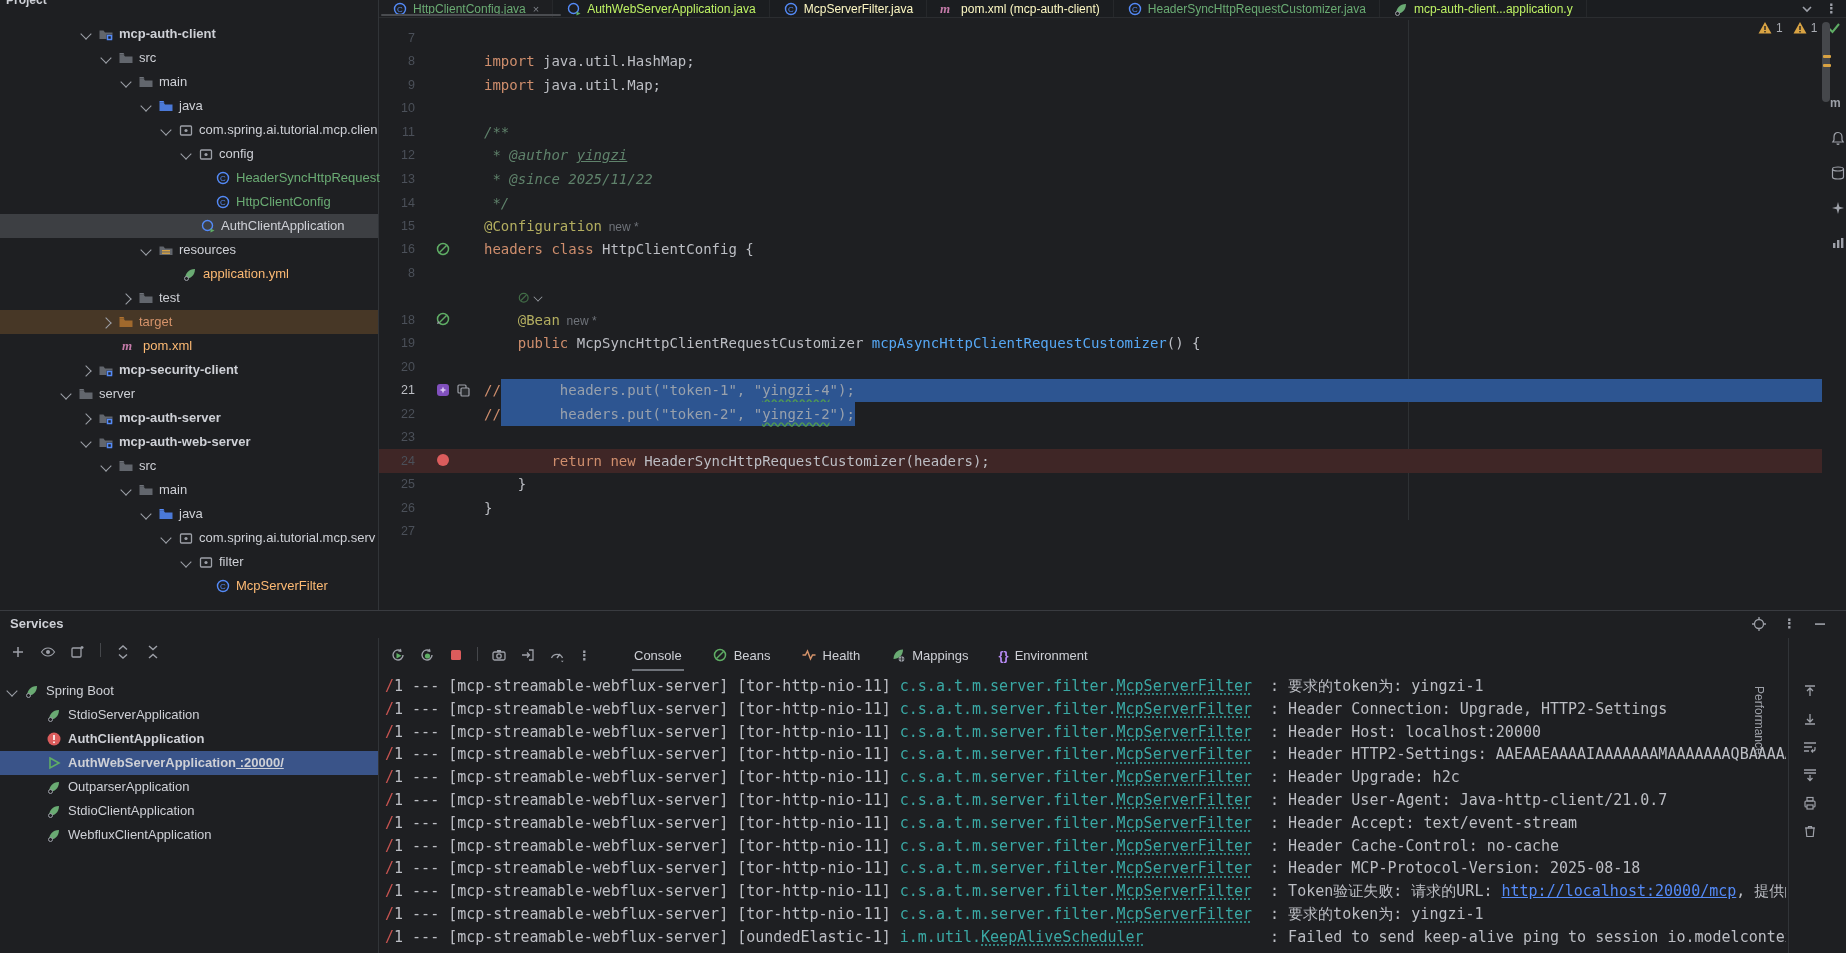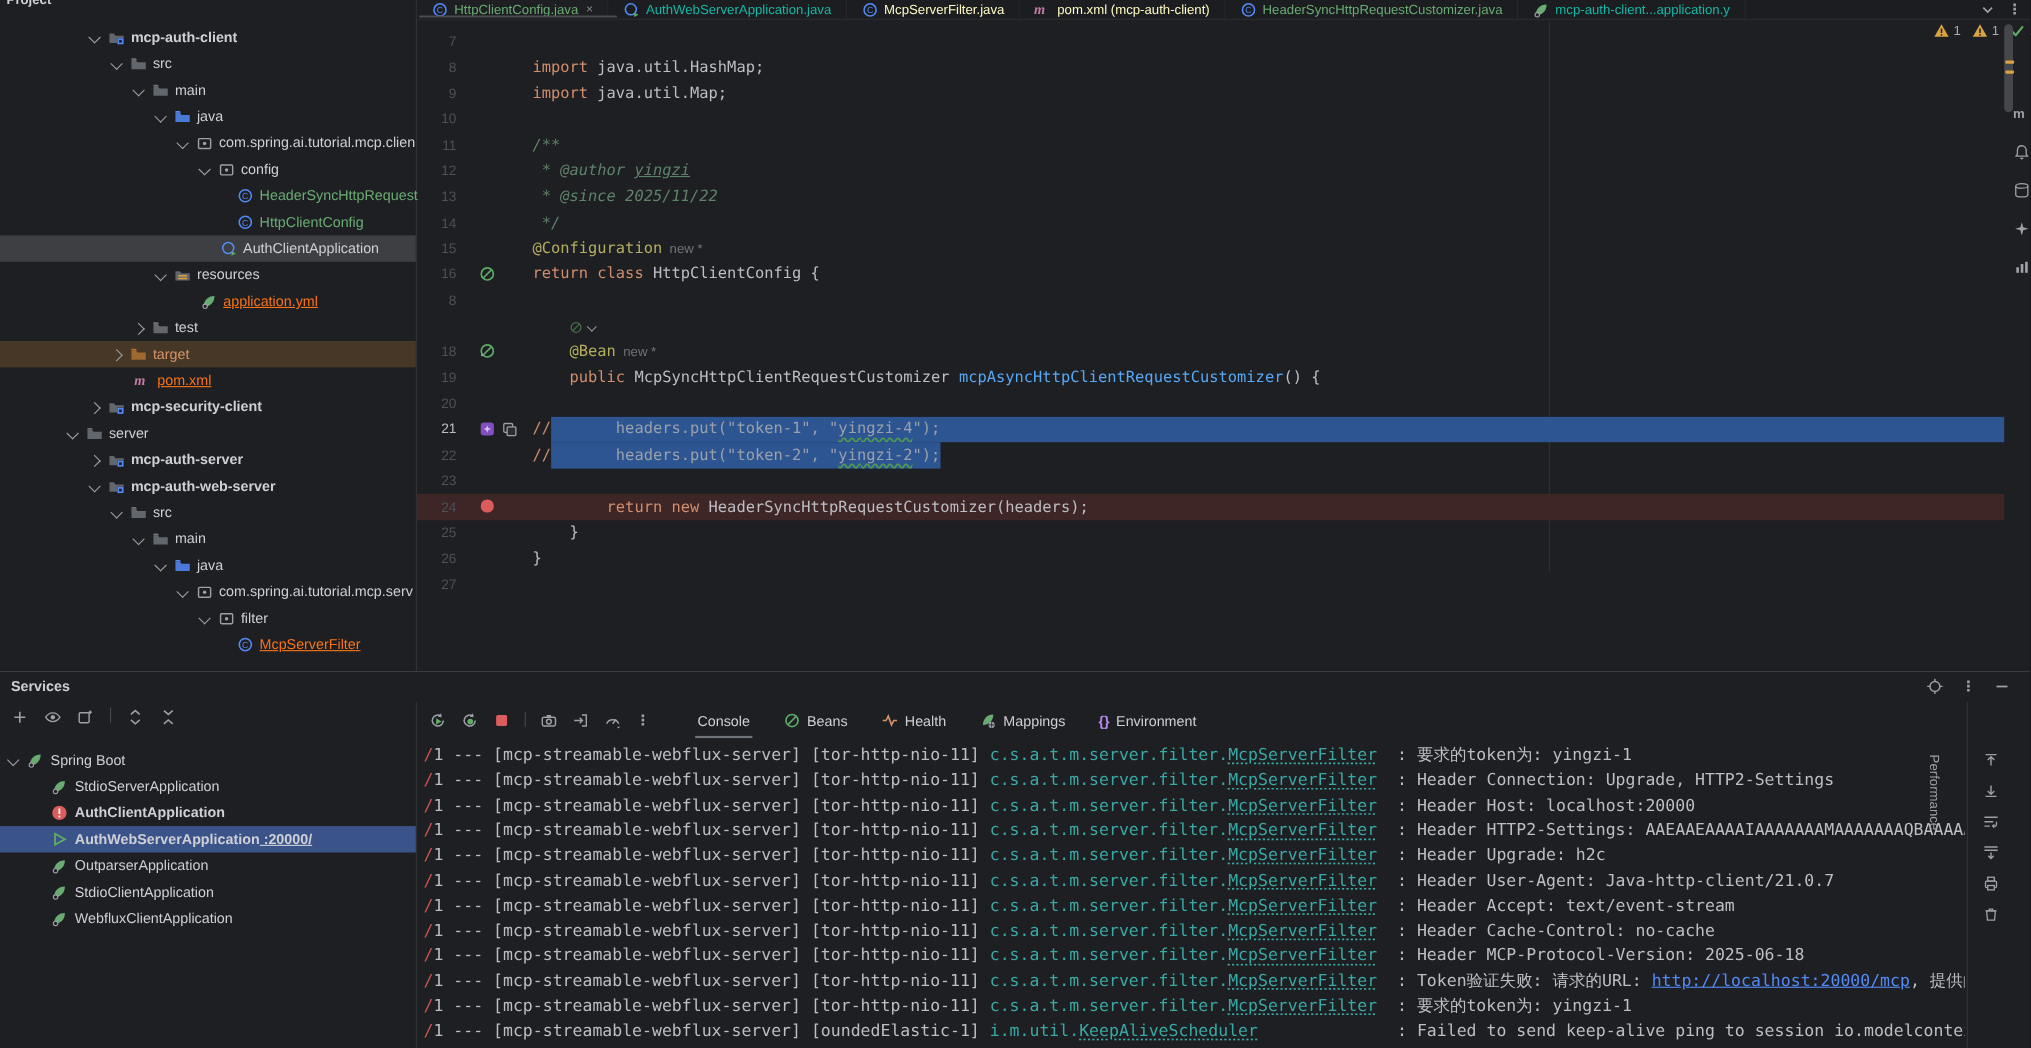--- a/index.html
+++ b/index.html
@@ -8,21 +8,21 @@
   .abs{position:absolute;}
   
   #project-panel{left:0;top:0;width:378px;height:610px;border-right:1px solid #313438;}
   #project-header{left:6px;top:-7px;height:16px;font-weight:bold;color:#ced0d6;font-size:12px;}
   #editor{left:379px;top:0;width:1467px;height:610px;}
   #services{left:0;top:610px;width:1846px;height:343px;border-top:1px solid #393b40;}
   
   #tabbar{left:0;top:0;width:1467px;height:17px;background:#1b1d20;border-bottom:1px solid #2b2d30;display:flex;align-items:flex-end;overflow:hidden;}
   .etab{display:flex;align-items:center;gap:5px;padding:0 13px;height:17px;font-size:12px;white-space:nowrap;border-right:1px solid #26282b;}
   .etab.sel{background:#1e1f22;}
-  .tab-green{color:#6aab73;} .tab-blue{color:#fef9c3;} .tab-gray{color:#14b8a6;}
+  .tab-green{color:#6aab73;} .tab-blue{color:#fef9c3;} .tab-gray{color:#bef264;}
   .tab-close{color:#7e8188;font-size:11px;margin-left:2px;}
   #tabscroll{left:2px;top:14px;width:180px;height:2px;background:#4a4c50;border-radius:1px;}
   
   .cline{position:absolute;left:0;height:23.5px;width:1443px;display:flex;align-items:center;}
   .lnum{position:absolute;left:0;width:36px;text-align:right;color:#4b5059;font-size:12.5px;}
   .lnum.bright{color:#bcbec4;}
   .gicon{position:absolute;left:56px;top:3px;width:17px;height:17px;}
   .gicon2{position:absolute;left:76px;top:3px;width:17px;height:17px;}
   .ctext{position:absolute;left:105px;white-space:pre;font-family:"DejaVu Sans Mono",monospace;font-size:14px;}
   .tk-kw{color:#cf8e6d;} .tk-p{color:#bcbec4;} .tk-ann{color:#b3ae60;}
@@ -35,21 +35,21 @@
   .bp-row{position:absolute;left:0;width:1443px;height:23.5px;background:#3f2626;}
   #guide{left:1029px;top:20px;width:1px;height:500px;background:#2e3134;}
   
   #inspections{left:1378px;top:20px;display:flex;align-items:center;gap:9px;color:#a8abb2;font-size:12px;}
   
   .tick{position:absolute;width:8px;height:3px;border-radius:1px;}
   
   .trow{position:absolute;left:0;width:378px;height:24px;}
   .trow .lbl{position:absolute;top:4px;white-space:nowrap;}
   .bg-gray{background:#3d3f43;} .bg-brown{background:#473726;} .bg-blue{background:#3a5489;}
-  .c-def{color:#ced0d6;} .c-green{color:#6aab73;} .c-blue{color:#f97316;text-decoration:underline;} .c-orange{color:#d5936a;} .c-bold{font-weight:bold;}
+  .c-def{color:#ced0d6;} .c-green{color:#6aab73;} .c-blue{color:#fdba74;} .c-orange{color:#d5936a;} .c-bold{font-weight:bold;}
   .chev{position:absolute;top:8px;width:7px;height:7px;border-right:1.5px solid #9da0a8;border-bottom:1.5px solid #9da0a8;}
   .chev.open{transform:rotate(45deg);} .chev.closed{transform:rotate(-45deg);top:9px;}
   .ticon{position:absolute;top:4px;width:17px;height:16px;}
   
   #svc-title{left:10px;top:5px;font-weight:bold;color:#ced0d6;}
   #svc-title-icons{right:18px;top:5px;display:flex;gap:16px;color:#9da0a8;}
   #svc-toolbar{left:10px;top:32px;display:flex;gap:14px;align-items:center;color:#9da0a8;}
   #svc-divider{left:378px;top:27px;width:1px;height:316px;background:#313438;}
   #console-toolbar{left:390px;top:32px;display:flex;gap:13px;align-items:center;}
   .ct-tab{display:flex;gap:6px;align-items:center;padding:4px 8px;color:#ced0d6;font-size:13px;position:relative;}
@@ -410,21 +410,21 @@
           <div class="ctext"><span class="tk-ann">@Configuration</span><span class="tk-inlay">  new *</span></div>
         </div>
         <div class="cline" style="top: 237.5px;">
           <div class="lnum ">16</div>
           <div class="gicon">
             <svg width="16" height="16" viewBox="0 0 16 16" fill="none" xmlns="http://www.w3.org/2000/svg">
               <circle cx="8" cy="8" r="5.5" stroke="#5fad65" stroke-width="1.5"></circle>
               <path d="M4.5 11.5l7-7" stroke="#5fad65" stroke-width="1.5"></path>
             </svg>
           </div>
-          <div class="ctext"><span class="tk-kw">return class </span><span class="tk-p">HttpClientConfig {</span></div>
+          <div class="ctext"><span class="tk-kw">headers class </span><span class="tk-p">HttpClientConfig {</span></div>
         </div>
         <div class="cline" style="top: 261px;">
           <div class="lnum ">8</div>
           <div class="ctext"></div>
         </div>
         <div class="cline" style="top: 284.5px;">
           <div class="lnum "></div>
           <div style="position: absolute; left: 137px; top: 5px; width: 13px; height: 13px; opacity: 0.55; transform: scale(0.8);">
             <svg width="16" height="16" viewBox="0 0 16 16" fill="none" xmlns="http://www.w3.org/2000/svg">
               <circle cx="8" cy="8" r="5.5" stroke="#5fad65" stroke-width="1.5"></circle>
@@ -758,21 +758,21 @@
       </div>
     <div class="abs" id="console-clip">
         <div class="con-line" style="top: 6px;"><span class="cl-pid">/</span><span>1</span><span> --- </span><span>[mcp-streamable-webflux-server] </span><span>[tor-http-nio-11] </span><span class="cl-logger">c.s.a.t.m.server.filter.</span><span class="cl-link">McpServerFilter</span><span>  : </span><span>要求的token为: yingzi-1</span></div>
         <div class="con-line" style="top: 28.8px;"><span class="cl-pid">/</span><span>1</span><span> --- </span><span>[mcp-streamable-webflux-server] </span><span>[tor-http-nio-11] </span><span class="cl-logger">c.s.a.t.m.server.filter.</span><span class="cl-link">McpServerFilter</span><span>  : </span><span>Header Connection: Upgrade, HTTP2-Settings</span></div>
         <div class="con-line" style="top: 51.6px;"><span class="cl-pid">/</span><span>1</span><span> --- </span><span>[mcp-streamable-webflux-server] </span><span>[tor-http-nio-11] </span><span class="cl-logger">c.s.a.t.m.server.filter.</span><span class="cl-link">McpServerFilter</span><span>  : </span><span>Header Host: localhost:20000</span></div>
         <div class="con-line" style="top: 74.4px;"><span class="cl-pid">/</span><span>1</span><span> --- </span><span>[mcp-streamable-webflux-server] </span><span>[tor-http-nio-11] </span><span class="cl-logger">c.s.a.t.m.server.filter.</span><span class="cl-link">McpServerFilter</span><span>  : </span><span>Header HTTP2-Settings: AAEAAEAAAAIAAAAAAAMAAAAAAAQBAAAAAAUAAEAAAAYABgAA</span></div>
         <div class="con-line" style="top: 97.2px;"><span class="cl-pid">/</span><span>1</span><span> --- </span><span>[mcp-streamable-webflux-server] </span><span>[tor-http-nio-11] </span><span class="cl-logger">c.s.a.t.m.server.filter.</span><span class="cl-link">McpServerFilter</span><span>  : </span><span>Header Upgrade: h2c</span></div>
         <div class="con-line" style="top: 120px;"><span class="cl-pid">/</span><span>1</span><span> --- </span><span>[mcp-streamable-webflux-server] </span><span>[tor-http-nio-11] </span><span class="cl-logger">c.s.a.t.m.server.filter.</span><span class="cl-link">McpServerFilter</span><span>  : </span><span>Header User-Agent: Java-http-client/21.0.7</span></div>
         <div class="con-line" style="top: 142.8px;"><span class="cl-pid">/</span><span>1</span><span> --- </span><span>[mcp-streamable-webflux-server] </span><span>[tor-http-nio-11] </span><span class="cl-logger">c.s.a.t.m.server.filter.</span><span class="cl-link">McpServerFilter</span><span>  : </span><span>Header Accept: text/event-stream</span></div>
         <div class="con-line" style="top: 165.6px;"><span class="cl-pid">/</span><span>1</span><span> --- </span><span>[mcp-streamable-webflux-server] </span><span>[tor-http-nio-11] </span><span class="cl-logger">c.s.a.t.m.server.filter.</span><span class="cl-link">McpServerFilter</span><span>  : </span><span>Header Cache-Control: no-cache</span></div>
-        <div class="con-line" style="top: 188.4px;"><span class="cl-pid">/</span><span>1</span><span> --- </span><span>[mcp-streamable-webflux-server] </span><span>[tor-http-nio-11] </span><span class="cl-logger">c.s.a.t.m.server.filter.</span><span class="cl-link">McpServerFilter</span><span>  : </span><span>Header MCP-Protocol-Version: 2025-06-18</span></div>
+        <div class="con-line" style="top: 188.4px;"><span class="cl-pid">/</span><span>1</span><span> --- </span><span>[mcp-streamable-webflux-server] </span><span>[tor-http-nio-11] </span><span class="cl-logger">c.s.a.t.m.server.filter.</span><span class="cl-link">McpServerFilter</span><span>  : </span><span>Header MCP-Protocol-Version: 2025-08-18</span></div>
         <div class="con-line" style="top: 211.2px;"><span class="cl-pid">/</span><span>1</span><span> --- </span><span>[mcp-streamable-webflux-server] </span><span>[tor-http-nio-11] </span><span class="cl-logger">c.s.a.t.m.server.filter.</span><span class="cl-link">McpServerFilter</span><span>  : </span><span>Token验证失败: 请求的URL: </span><span class="cl-url">http://localhost:20000/mcp</span><span>, 提供的TOKEN: null</span></div>
         <div class="con-line" style="top: 234px;"><span class="cl-pid">/</span><span>1</span><span> --- </span><span>[mcp-streamable-webflux-server] </span><span>[tor-http-nio-11] </span><span class="cl-logger">c.s.a.t.m.server.filter.</span><span class="cl-link">McpServerFilter</span><span>  : </span><span>要求的token为: yingzi-1</span></div>
         <div class="con-line" style="top: 256.8px;"><span class="cl-pid">/</span><span>1</span><span> --- </span><span>[mcp-streamable-webflux-server] </span><span>[oundedElastic-1] </span><span class="cl-logger">i.m.util.</span><span class="cl-link">KeepAliveScheduler</span><span>              : </span><span>Failed to send keep-alive ping to session io.modelcontextprotocol.spec.McpSt</span></div>
       </div>
     <div class="abs" id="conborder1"></div>
     <div class="abs" id="perf-tab">Performance</div>
     <div id="console-right-icons">
         <div class="rt-icon abs" style="top: 72px;">
           <svg width="16" height="16" viewBox="0 0 16 16" fill="none" xmlns="http://www.w3.org/2000/svg">
             <path d="M3 3h10M8 13V5M5 8l3-3 3 3" stroke="#9da0a8" stroke-width="1.3" fill="none"></path>

